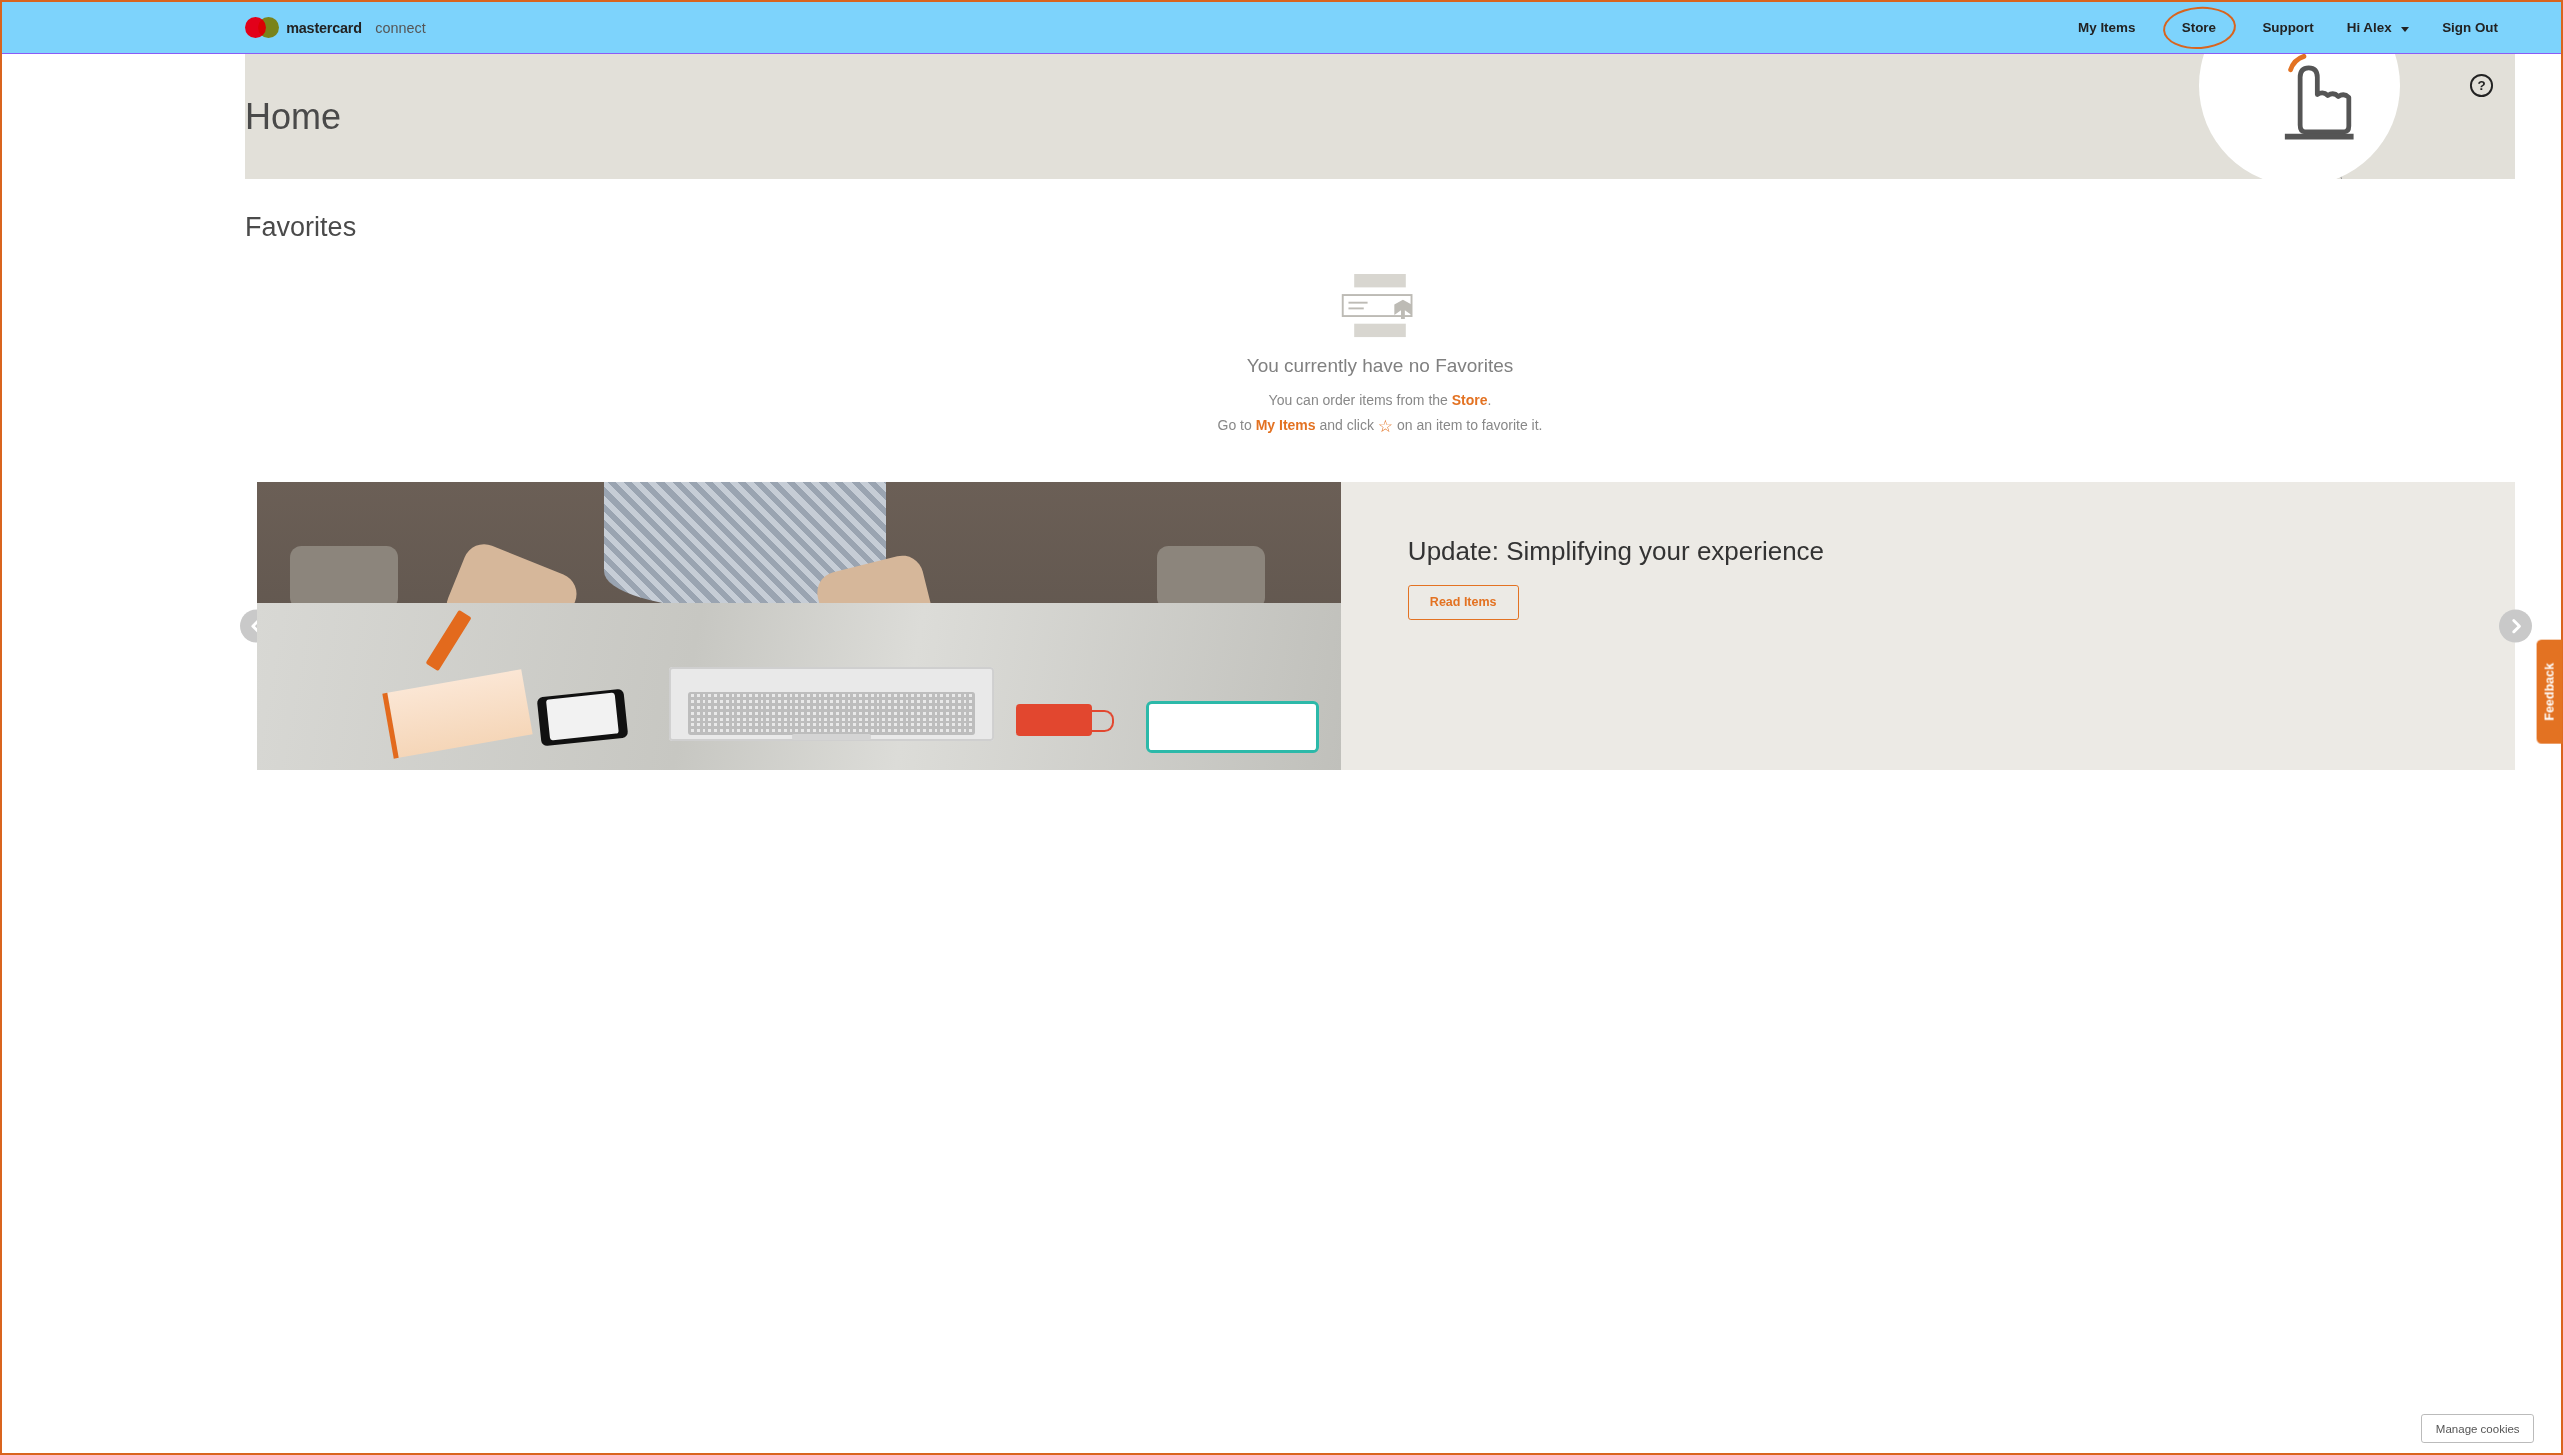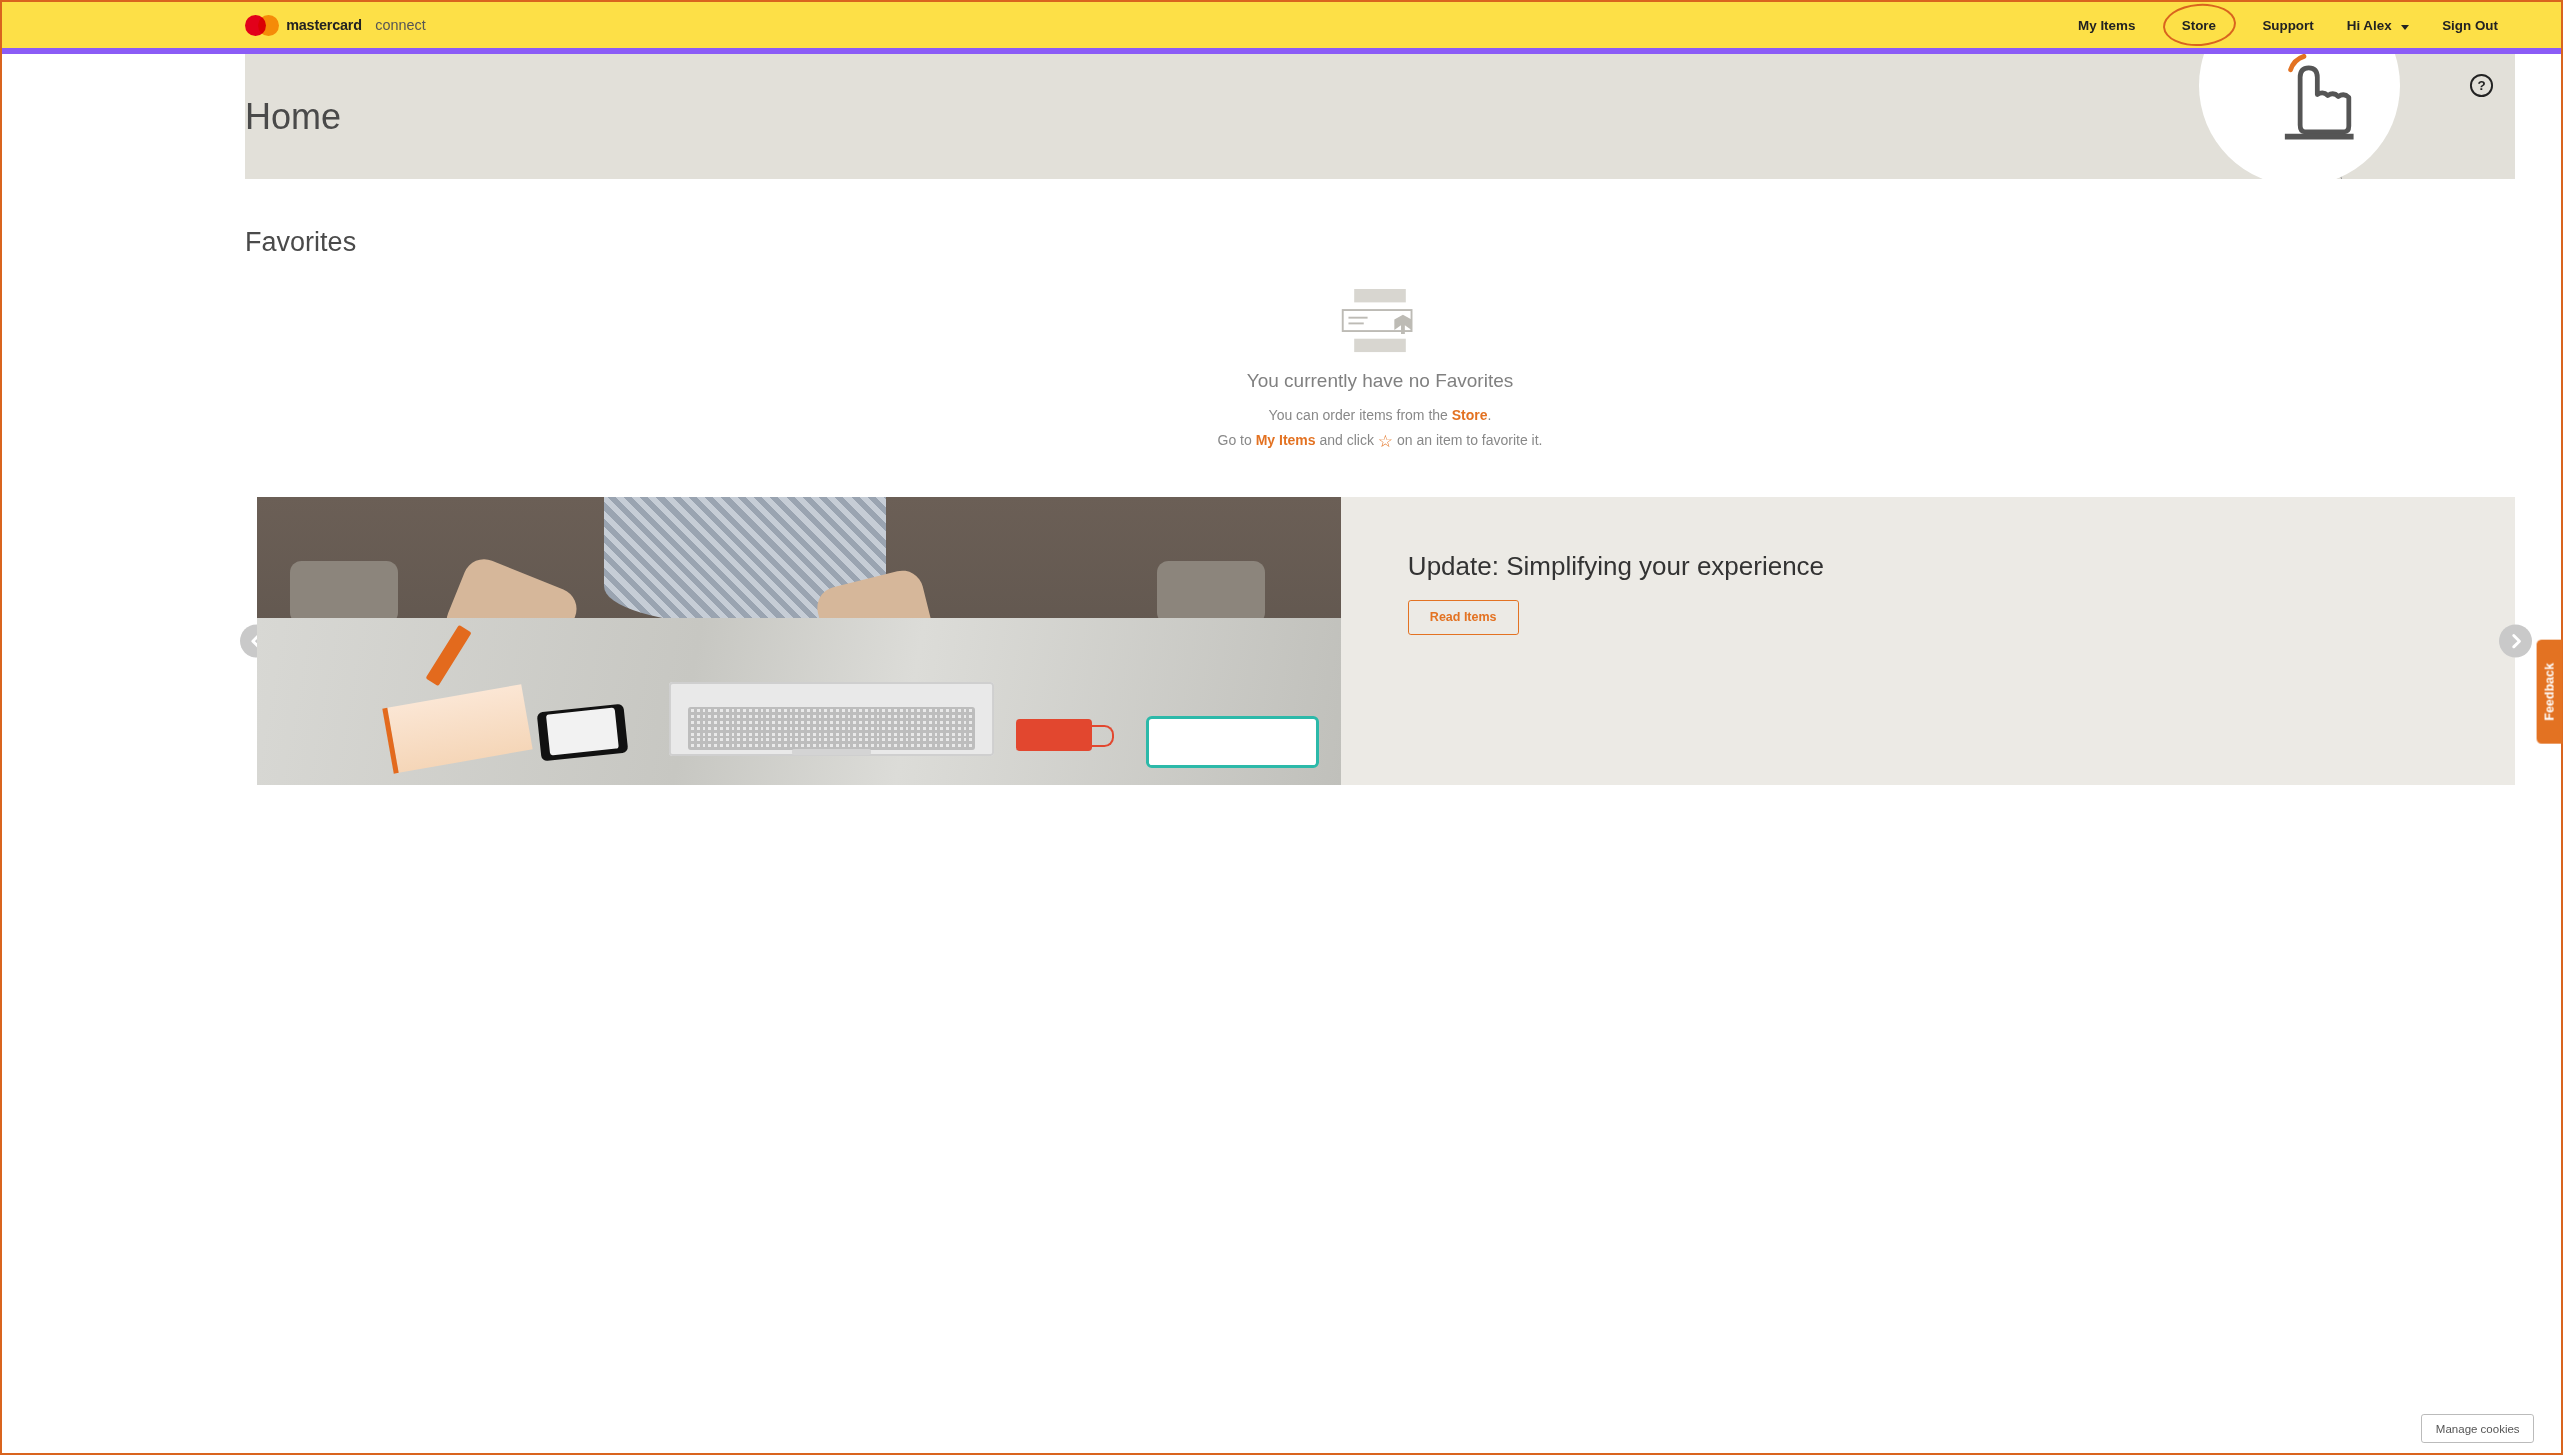--- a/index.html
+++ b/index.html
@@ -17,22 +17,22 @@
     display: flex;
     flex-direction: column;
     overflow: hidden;
   }
   .left-gutter { width: 9.5%; min-width: 58px; }
   .right-gutter { width: 1.8%; min-width: 9.6px; }
   .row { display: flex; width: 100%; }
 
   
   .topbar {
-    background: #fde047;
-    border-bottom: 6px solid #8b5cf6;
+    background: #7dd3fc;
+    border-bottom: 1px solid #8b5cf6;
     height: 52px;
     display: flex;
     align-items: center;
   }
   .brand { display: flex; align-items: center; gap: 7.7px; }
   .mc-logo { display: flex; align-items: center; }
   .mc-logo .c1, .mc-logo .c2 { width: 21px; height: 21px; border-radius: 50%; }
   .mc-logo .c1 { background: #e2001a; }
   .mc-logo .c2 { background: #f79e1b; margin-left: -8.6px; mix-blend-mode: multiply; }
   .brand-text { font-weight: 700; color: #222; font-size: 14.4px; letter-spacing: -0.2px; }
@@ -87,21 +87,21 @@
     position: absolute; right: 21px; top: 19px;
     width: 25px; height: 25px;
     display: flex; align-items: center; justify-content: center;
     cursor: pointer; z-index: 5;
   }
   .help-btn svg circle { stroke:#222; stroke-width:2; fill:none; }
   .hand-icon { position:absolute; right: 144px; top: 0; width: 115px; height: 105px; z-index:3;}
 
   
   .content-outer { flex:1; overflow:auto; }
-  .content-inner { padding-top: 48px; }
+  .content-inner { padding-top: 33px; }
 
   .section-title { font-size: 27px; font-weight: 300; color: #4a4a4a; margin-bottom: 29px; }
 
   .empty-fav {
     text-align: center; color: #888; font-size: 14px; line-height: 1.6;
     margin-bottom: 44px;
   }
   .empty-fav .no-fav-title { color:#808080; font-size: 19px; font-weight: 400; margin-bottom: 7.7px; margin-top:9.6px;}
   .empty-fav a.orange { color: #e37222; font-weight: 600; text-decoration: none; cursor:pointer;}
   .empty-fav .star-inline { color:#e37222; font-size:17px; position:relative; top:1.9px;}

